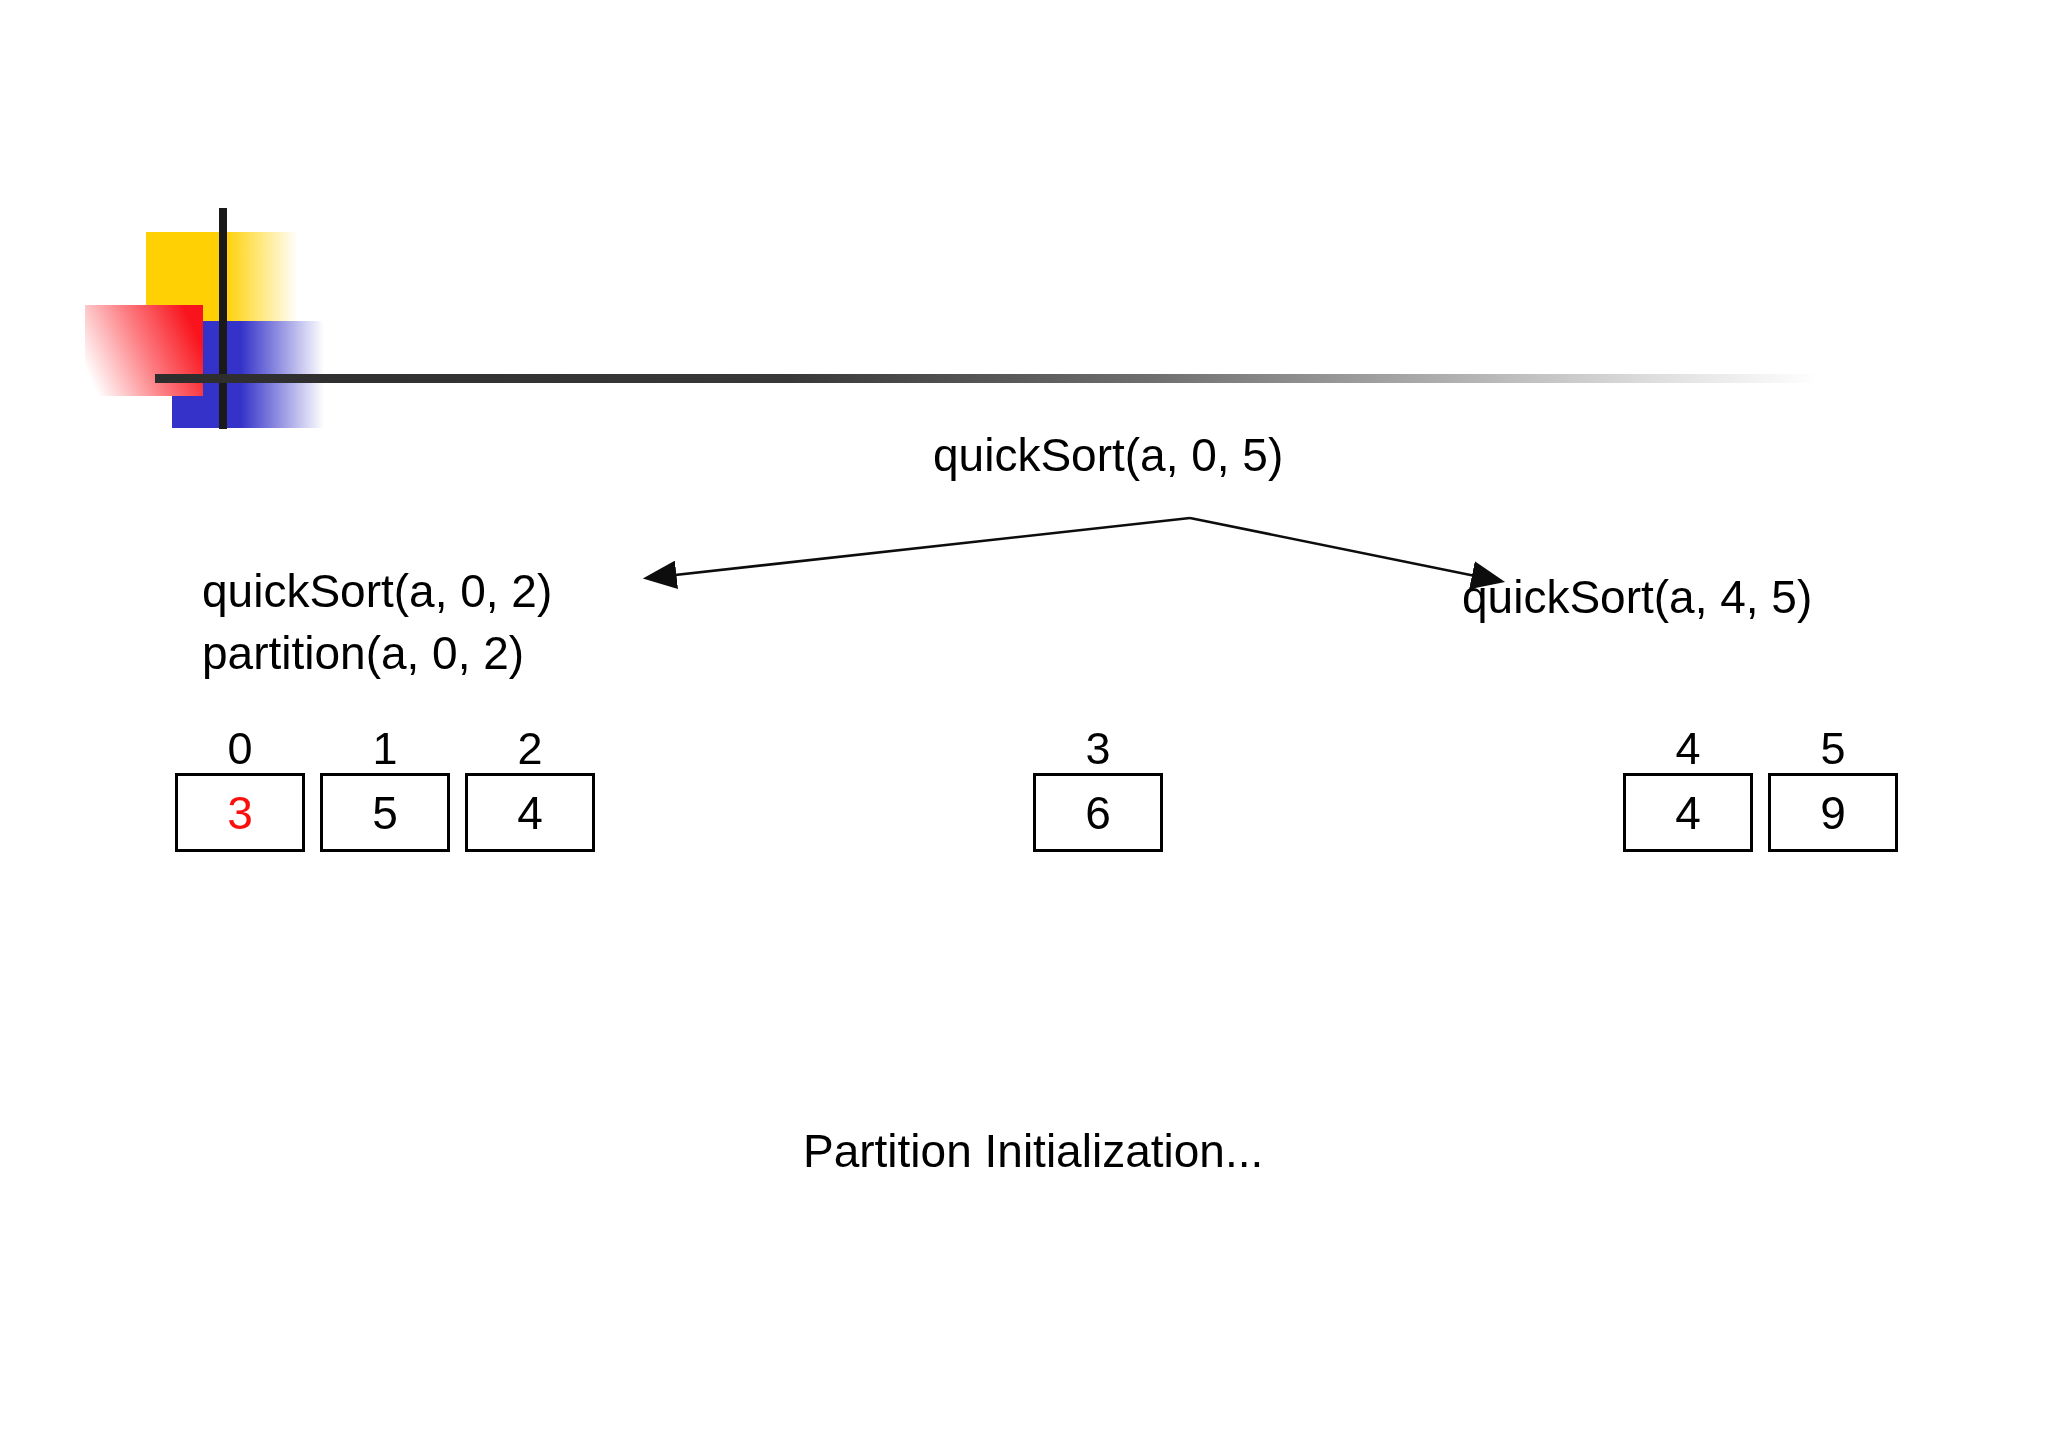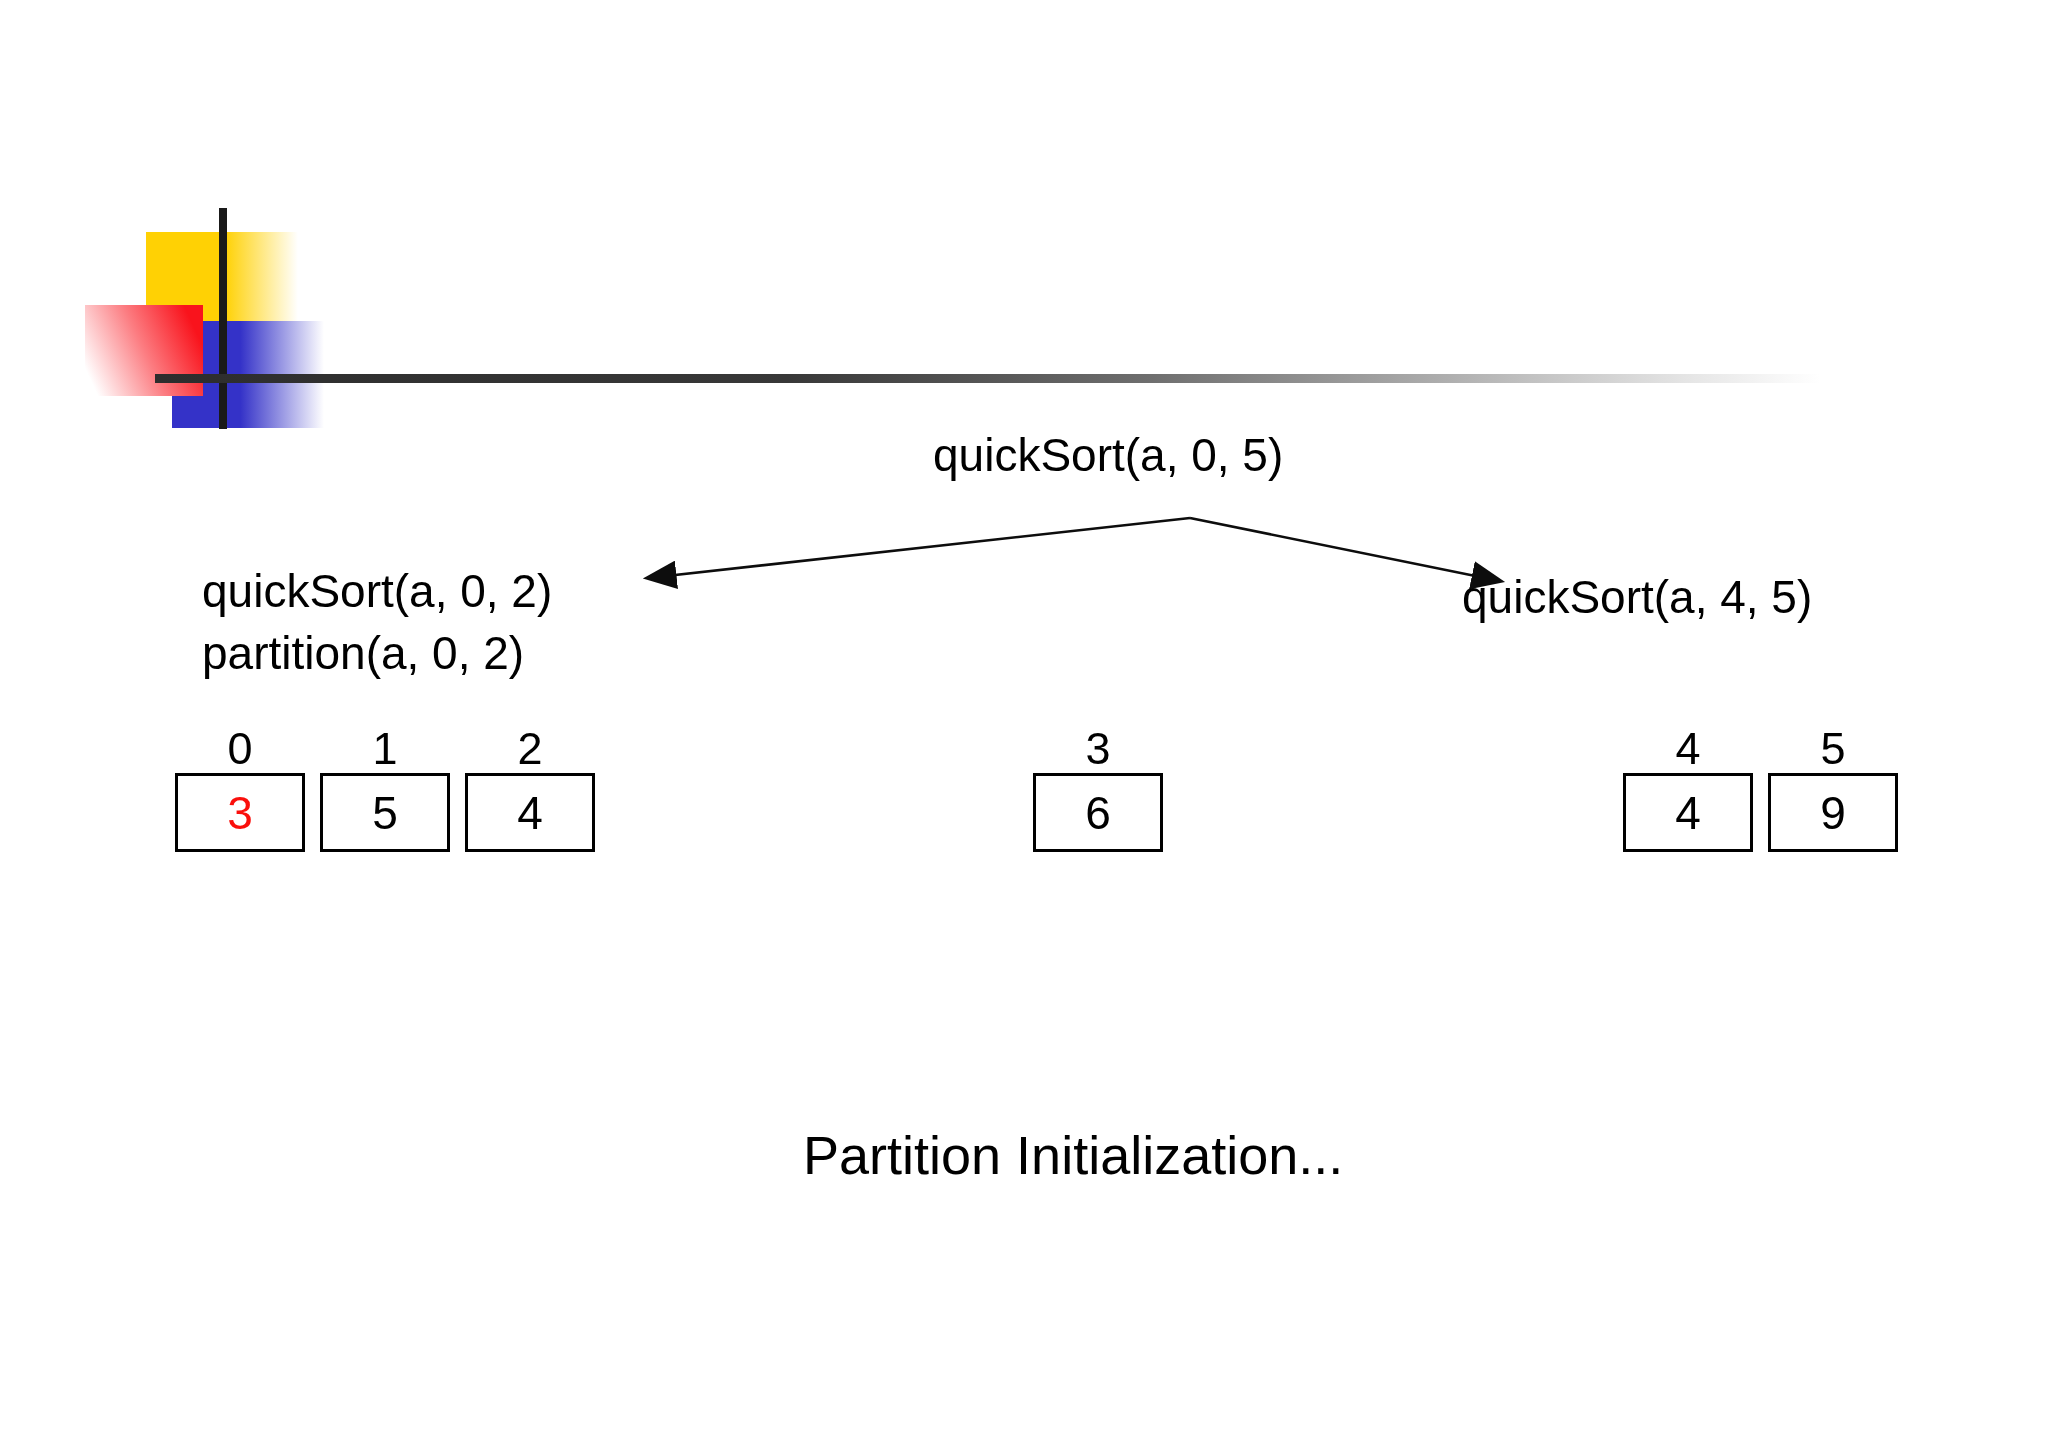--- a/index.html
+++ b/index.html
@@ -68,21 +68,21 @@
   .cell-box {
     width: 130px; height: 79px;
     border: 3px solid #000;
     background: #fff;
     display: flex; align-items: center; justify-content: center;
     font-size: 46px;
   }
   .cell-box.pivot { color: #fa0f0c; }
 
   
-  .caption { left: 803px; top: 1124px; font-size: 54px; white-space: nowrap; }
+  .caption { left: 803px; top: 1124px; font-size: 46px; white-space: nowrap; }
 </style>
 </head>
 <body>
 
 <div>
 
   <div class="abs logo-yellow"></div>
   <div class="abs logo-blue"></div>
   <div class="abs logo-red"></div>
   <div class="abs logo-vline"></div>

